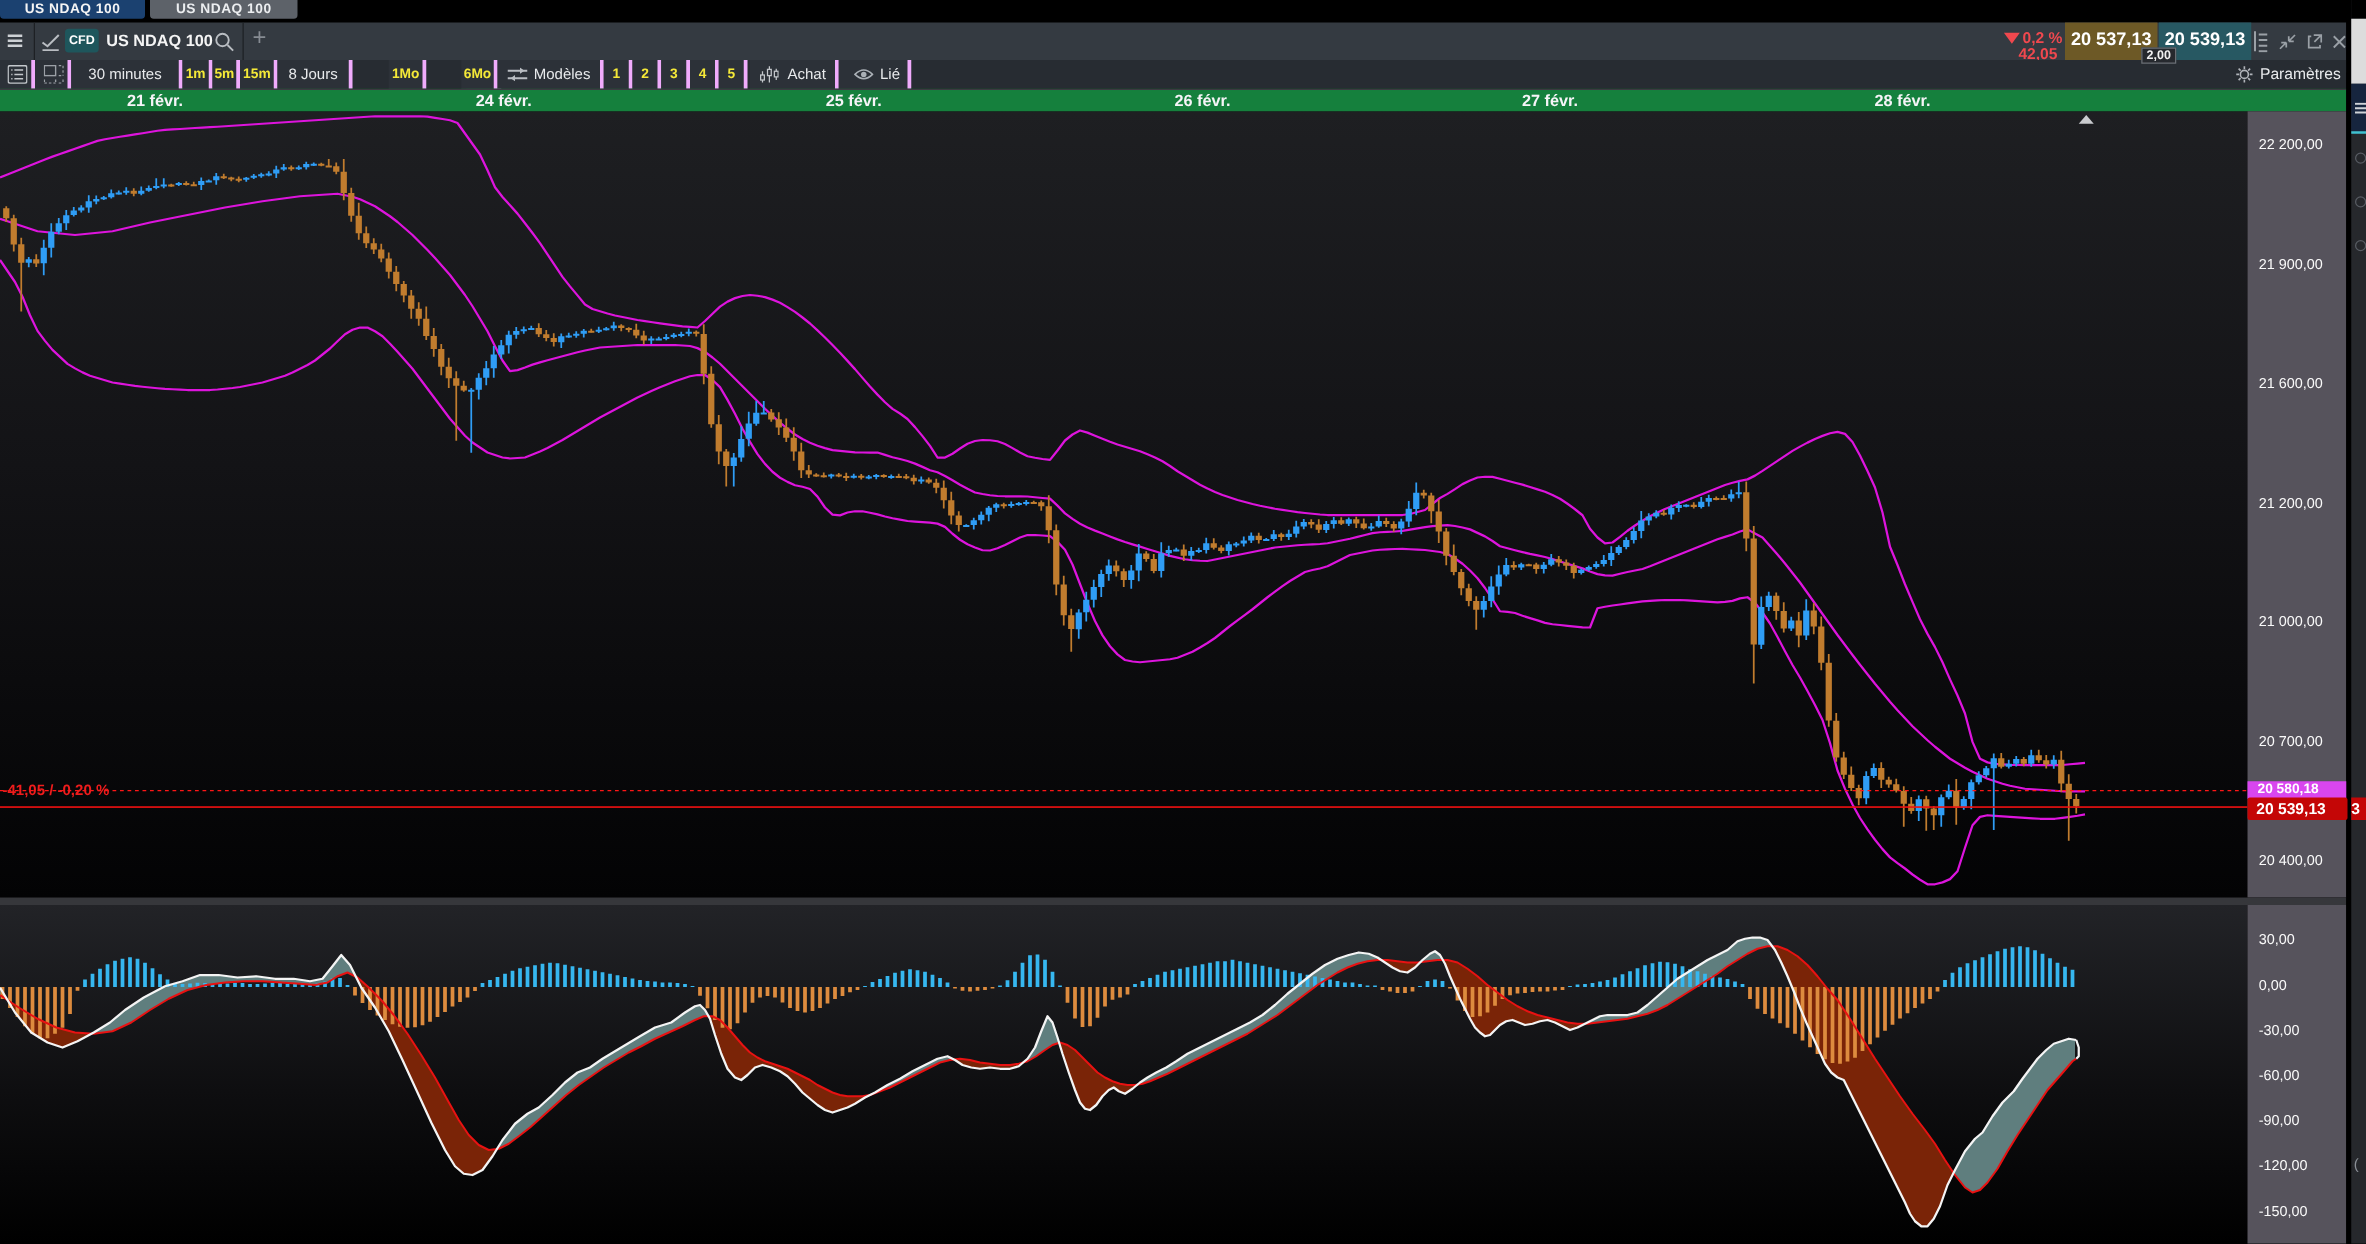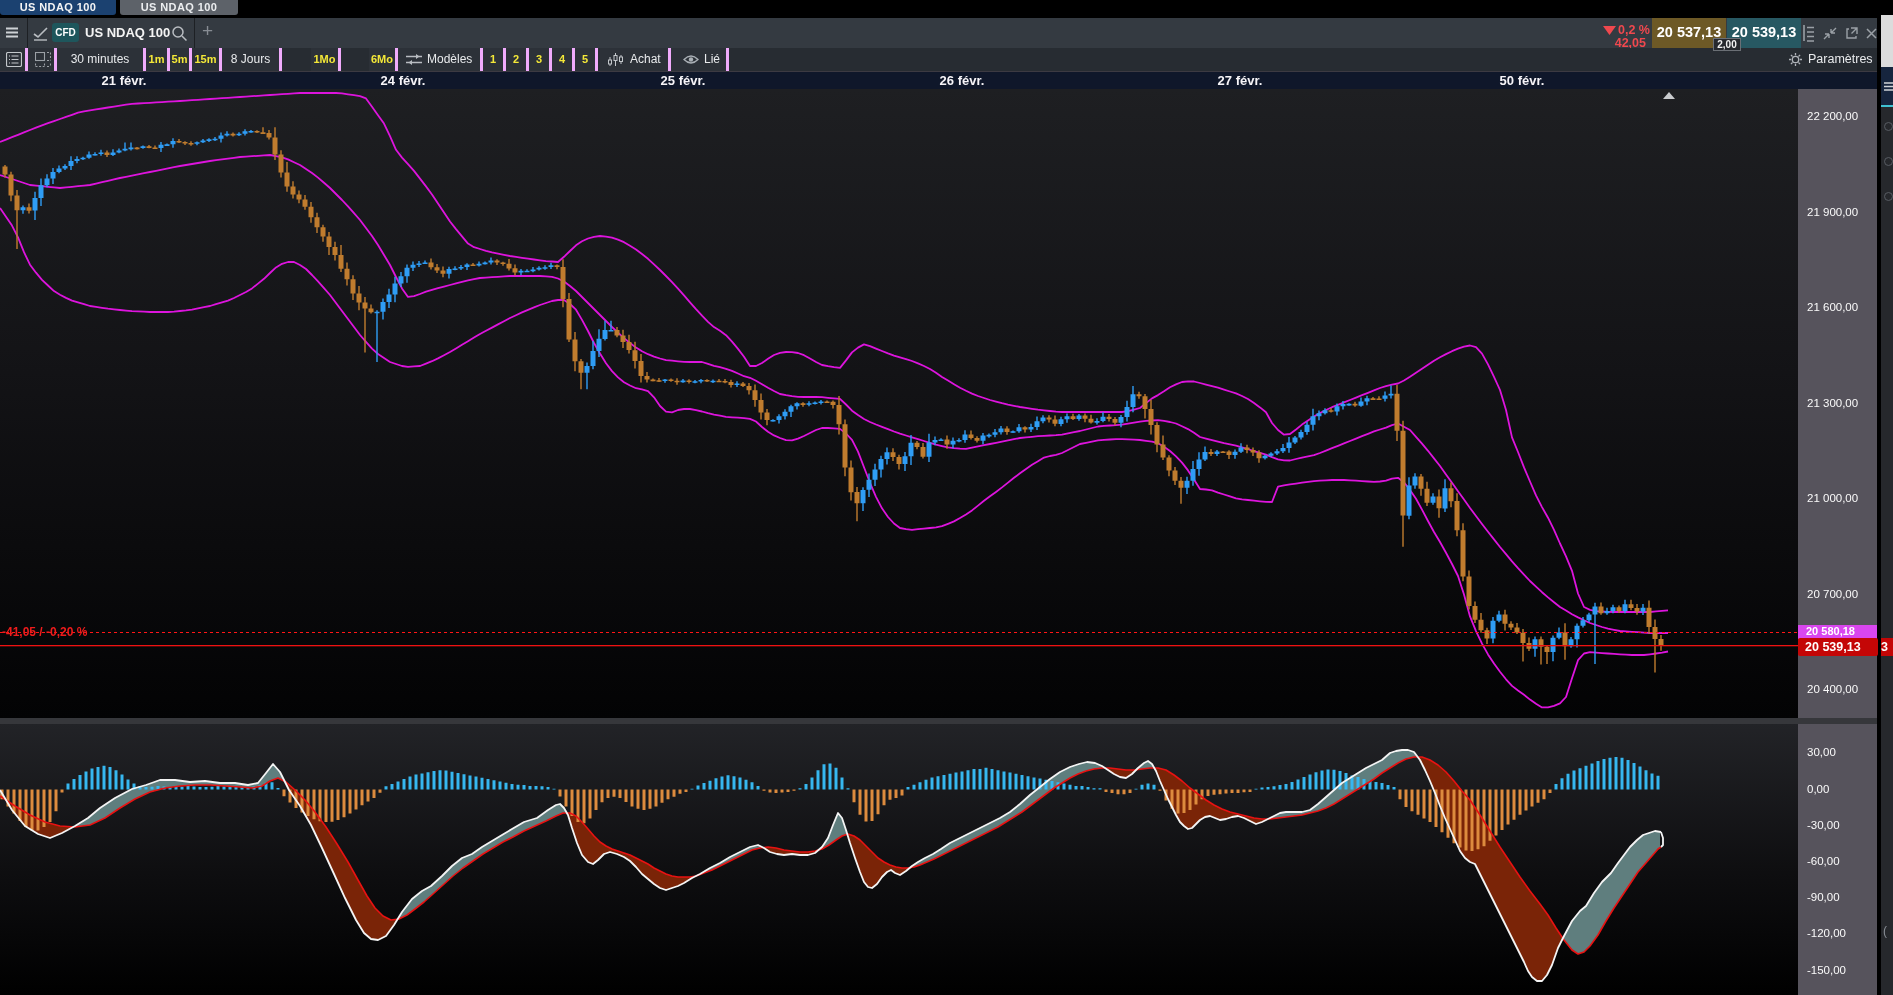--- a/index.html
+++ b/index.html
@@ -4,21 +4,21 @@
 html,body{width:1893px;height:995px;background:#000;overflow:hidden;font-family:"Liberation Sans",sans-serif}
 .abs{position:absolute}
 #root{position:relative;width:1893px;height:995px;background:#000}
 .tab{position:absolute;top:0;height:15px;font-size:11px;letter-spacing:0.4px;font-weight:bold;color:#f5f5f5;
  text-align:center;line-height:14px;border-radius:0 0 3px 3px}
 #row2{position:absolute;left:0;top:18px;width:1877px;height:40px;background:#343a41;border-bottom:1px solid #121416}
 #row3{position:absolute;left:0;top:48px;width:1877px;height:23px;background:#272c32}
 .cell{position:absolute;top:0;height:23px;background:#2c3138;border-right:3px solid #f0abfc;color:#e8eaec;
  font-size:12px;line-height:23px;text-align:center}
 .yel{color:#f4e838;font-weight:bold;font-size:11px}
-#dateband{position:absolute;left:0;top:71px;width:1877px;height:18px;background:#0f172a;border-top:1px solid #3c3a42}
+#dateband{position:absolute;left:0;top:71px;width:1877px;height:18px;background:#15803d;border-top:1px solid #3c3a42}
 .dt{position:absolute;top:1px;width:80px;text-align:center;font-size:13px;font-weight:bold;color:#f6f4f8}
 #pscale{position:absolute;left:1798px;top:89px;width:79px;height:629px;background:#56535c}
 #iscale{position:absolute;left:1798px;top:724px;width:79px;height:271px;background:#56535c}
 #sepband{position:absolute;left:0;top:718px;width:1877px;height:6px;background:#36373b}
 .sl{position:absolute;left:9px;width:70px;font-size:11.5px;font-weight:normal;color:#fafafa;white-space:nowrap}
 .rlab{position:absolute;color:#fff;font-weight:bold}
 .ico{position:absolute;color:#b9bdc2}
 </style></head><body>
 <div id="root">
     <svg width="1893" height="995" viewBox="0 0 1893 995" xmlns="http://www.w3.org/2000/svg" style="position:absolute;left:0;top:0">
@@ -161,27 +161,27 @@
         </g>
       </svg>
       <div class="abs" style="left:1808px;top:0;font-size:12.5px;line-height:23px;color:#e8eaec">Paramètres</div>
     </div>
     <div id="dateband">
       <div class="dt" style="left:84px">21 févr.</div>
       <div class="dt" style="left:363px">24 févr.</div>
       <div class="dt" style="left:643px">25 févr.</div>
       <div class="dt" style="left:922px">26 févr.</div>
       <div class="dt" style="left:1200px">27 févr.</div>
-      <div class="dt" style="left:1482px">50 févr.</div>
+      <div class="dt" style="left:1482px">28 févr.</div>
     </div>
     <div id="pscale">
       <div class="sl" style="top:21.0px">22 200,00</div>
       <div class="sl" style="top:116.5px">21 900,00</div>
       <div class="sl" style="top:212.0px">21 600,00</div>
-      <div class="sl" style="top:307.5px">21 300,00</div>
+      <div class="sl" style="top:307.5px">21 200,00</div>
       <div class="sl" style="top:403.0px">21 000,00</div>
       <div class="sl" style="top:498.5px">20 700,00</div>
       <div class="sl" style="top:594.0px">20 400,00</div>
     </div>
     <div id="sepband"></div>
     <div id="iscale">
       <div class="sl" style="top:22.3px">30,00</div>
       <div class="sl" style="top:58.5px">0,00</div>
       <div class="sl" style="top:94.7px">-30,00</div>
       <div class="sl" style="top:130.9px">-60,00</div>

